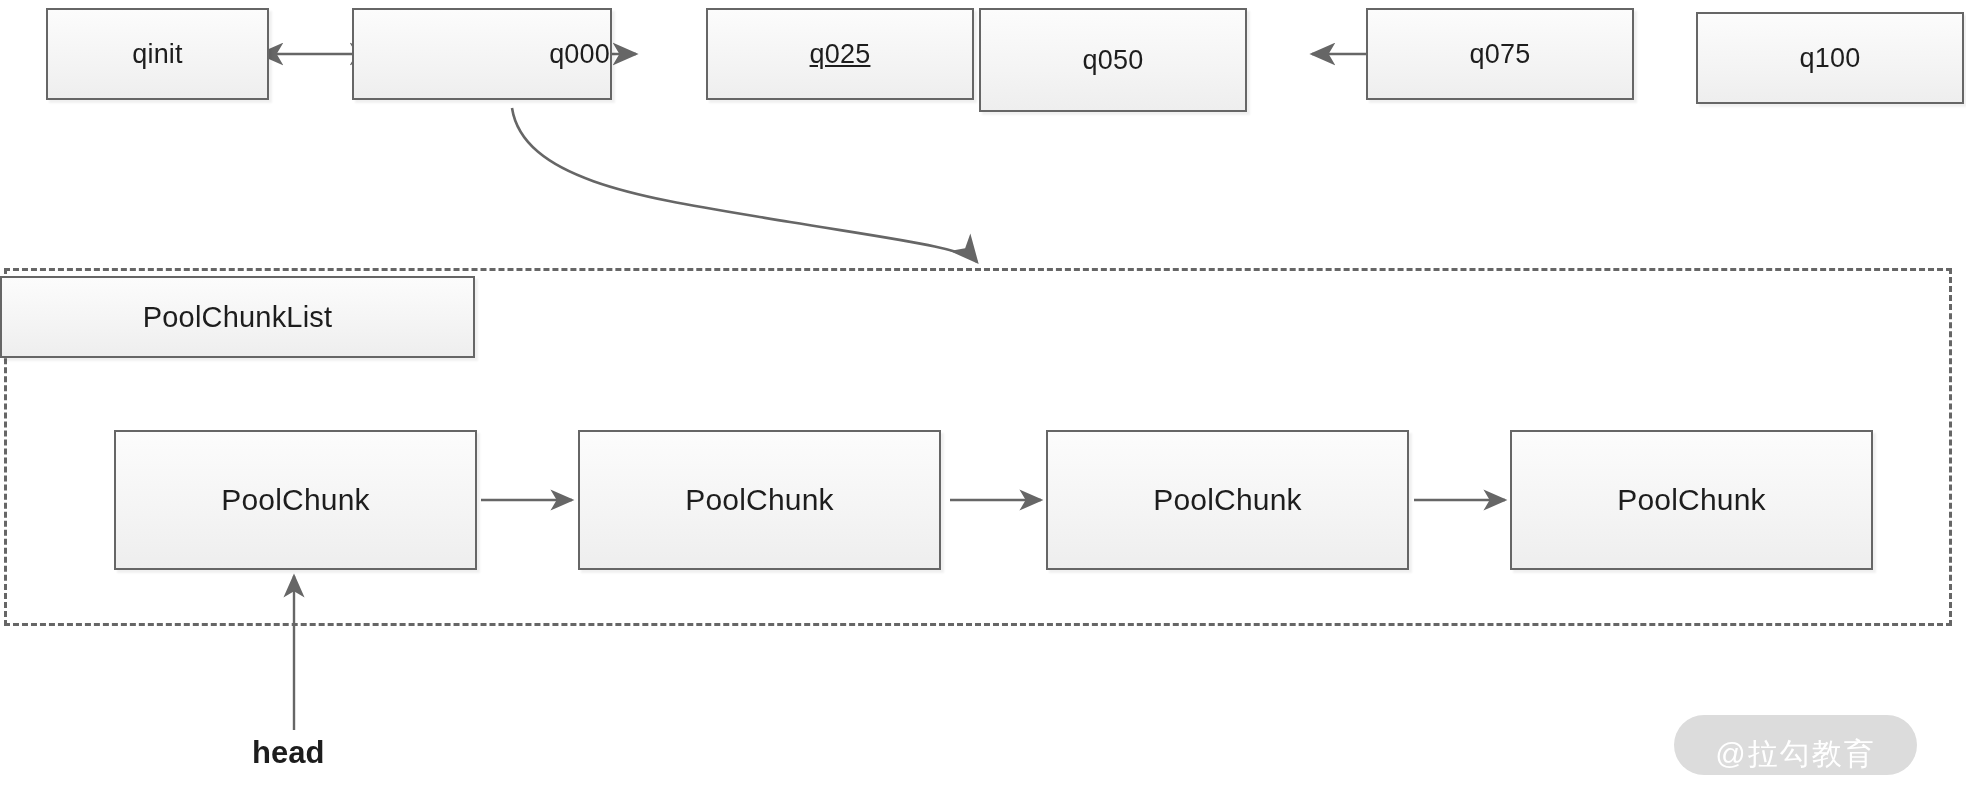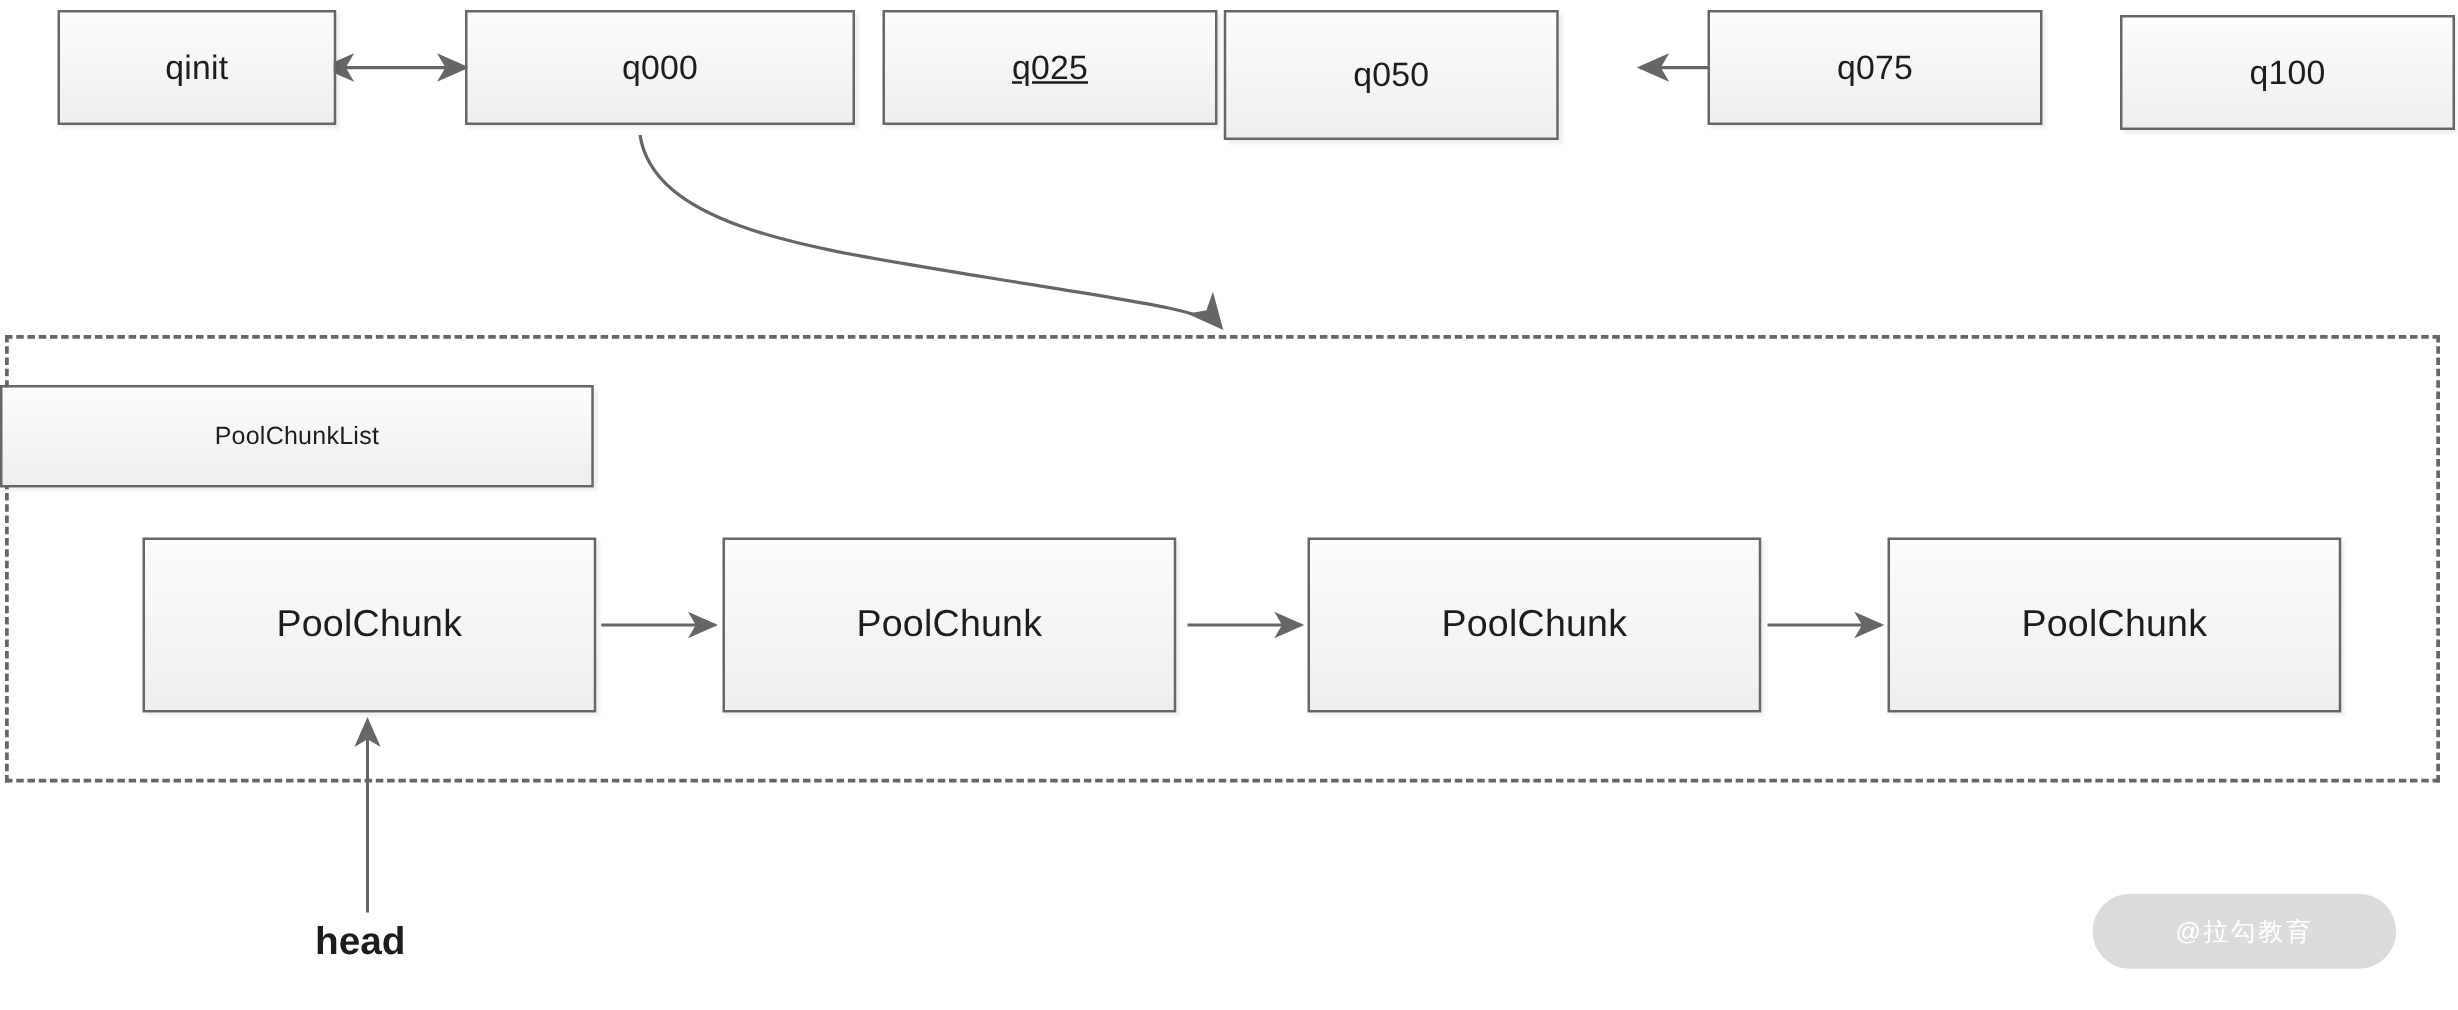--- a/index.html
+++ b/index.html
@@ -26,21 +26,21 @@
     box-shadow: 3px 3px 2px rgba(0,0,0,0.06);
     display: flex;
     align-items: center;
     justify-content: center;
     color: #1d1d1d;
     letter-spacing: 0.2px;
     white-space: nowrap;
   }
   .node.q { font-size: 27px; }
   .node.chunk { font-size: 30px; justify-content: center; }
-  .node.listhdr { font-size: 20px; margin-top: 32px; }
+  .node.listhdr { font-size: 29px; }
 
   
   .dashed-container {
     position: absolute;
     box-sizing: border-box;
     border: 3px dashed #666666;
     background: transparent;
   }
 
   
@@ -58,26 +58,26 @@
     position: absolute;
     font-size: 31px;
     color: #1d1d1d;
     white-space: nowrap;
   }
 
   
   .watermark {
     position: absolute;
     display: flex;
-    align-items: center;
+    align-items: flex-end;
     justify-content: center;
     background: #dcdcdc;
     border-radius: 30px;
     color: #ffffff;
-    font-size: 20px;
+    font-size: 30px;
     letter-spacing: 2px;
     white-space: nowrap;
   }
 </style>
 </head>
 <body>
 
 <div id="canvas">
 
   <svg id="edges" viewBox="0 0 1966 808" xmlns="http://www.w3.org/2000/svg">
@@ -109,21 +109,21 @@
       <line x1="1414" y1="500" x2="1505" y2="500"></line>
     </g>
 
     <line x1="294" y1="730" x2="294" y2="576" stroke="#666666" stroke-width="2.4" fill="none" marker-end="url(#arrEnd)"></line>
   </svg>
 
   <div class="node q" style="left:46px;  top:8px;  width:223px; height:92px;">
     <span>qinit</span>
   </div>
 
-  <div class="node q" style="left:372px; top:8px;  width:312px; height:92px;">
+  <div class="node q" style="left:352px; top:8px;  width:260px; height:92px;justify-content:flex-end;">
     <span>q000</span>
   </div>
 
   <div class="node q" style="left:706px; top:8px;  width:268px; height:92px;text-decoration:underline;">
     <span>q025</span>
   </div>
 
   <div class="node q" style="left:979px; top:8px; width:268px; height:104px;text-align:right;">
     <span>q050</span>
   </div>

